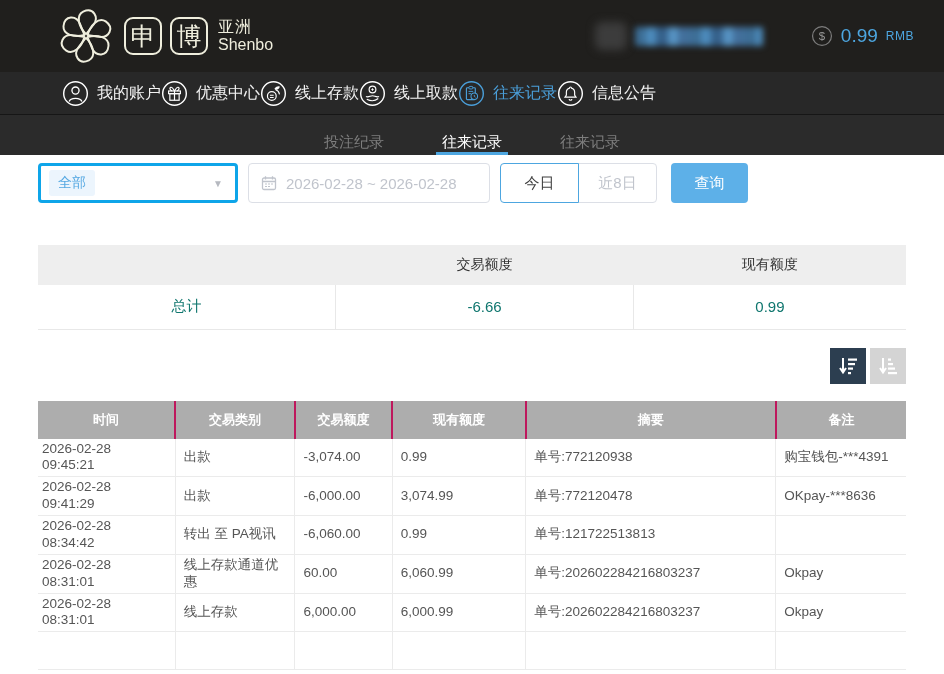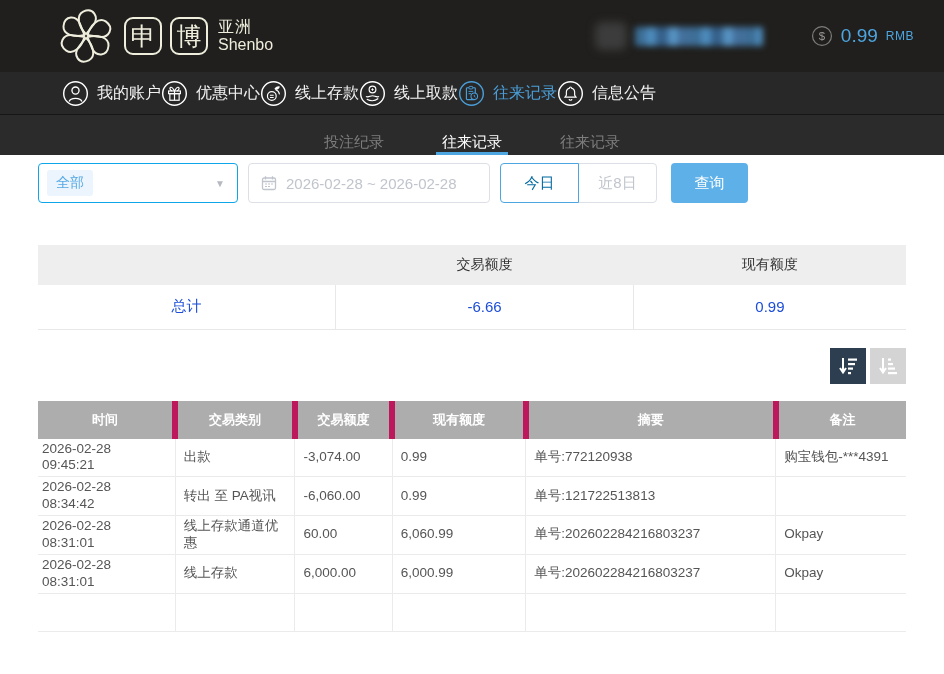--- a/index.html
+++ b/index.html
@@ -36,58 +36,58 @@
   .sub-tabs { height:40px; background:#2b2b2b; display:flex; align-items:flex-end;
     justify-content:center; gap:46px; }
   .sub-tab { display:flex; align-items:center; color:#7d7d7d; font-size:15px;
     border-bottom:3px solid transparent; padding:0 6px; cursor:pointer; }
   .sub-tab.active { color:#ffffff; border-bottom-color:#4da6e0; }
 
   
   .content { padding:8px 38px 0 38px; }
 
   .filter-row { display:flex; align-items:center; height:40px; }
-  .type-select { width:200px; height:40px; border:1px solid #0ea5e9; border-radius:4px;
+  .type-select { width:200px; height:40px; border:3px solid #0ea5e9; border-radius:4px;
     display:flex; align-items:center; padding:0 12px 0 8px; cursor:pointer; background:#fff; }
   .type-chip { background:#ecf5fd; color:#55a8e2; font-size:14px; padding:4px 9px;
     border-radius:3px; }
   .select-arrow { margin-left:auto; color:#b6b9c0; font-size:10px; }
   .date-range { width:242px; height:40px; border:1px solid #dcdfe6; border-radius:4px;
     display:flex; align-items:center; gap:9px; padding:12px 12px; margin-left:10px;
     color:#c0c4cc; font-size:15px; background:#fff; cursor:text; }
   .quick-group { display:flex; margin-left:10px; }
   .quick-btn { width:79px; height:40px; background:#fff; border:1px solid #dcdfe6;
     color:#c0c4cc; font-size:15px; display:flex; align-items:center; justify-content:center;
     cursor:pointer; margin-left:-1px; }
   .quick-btn:first-child { border-radius:4px 0 0 4px; margin-left:0; }
   .quick-btn:last-child { border-radius:0 4px 4px 0; }
-  .quick-btn.active { border-color:#4da6e0; color:#0369a1; position:relative; z-index:1; }
+  .quick-btn.active { border-color:#4da6e0; color:#404040; position:relative; z-index:1; }
   .search-btn { width:77px; height:40px; margin-left:14px; background:#5db0e8; border:none;
     border-radius:4px; color:#fff; font-size:15px; cursor:pointer;
     font-family:"Liberation Sans","DejaVu Sans",sans-serif; }
 
   
   .summary { width:100%; border-collapse:collapse; margin-top:42px; table-layout:fixed; }
   .summary thead td { background:#eeeeee; height:40px; text-align:center;
     color:#333; font-size:14px; }
-  .summary tbody td { height:44px; text-align:center; color:#1d4ed8; font-size:15px;
+  .summary tbody td { height:44px; text-align:center; color:#0f766e; font-size:15px;
     border-bottom:1px solid #e8e8e8; border-left:1px solid #e8e8e8; }
   .summary tbody td:first-child { border-left:none; }
 
   
   .sort-bar { display:flex; justify-content:flex-end; gap:4px; margin-top:18px; }
   .sort-btn { width:36px; height:36px; display:flex; align-items:center; justify-content:center;
     cursor:pointer; }
   .sort-btn.desc { background:#2c3e50; }
   .sort-btn.asc { background:#d4d4d4; }
 
   
   .tx-table { width:100%; border-collapse:collapse; margin-top:17px; table-layout:fixed; }
   .tx-table thead th { background:#adadad; color:#fff; font-size:13px; font-weight:bold;
-    height:38px; border-right:6px solid #be185d; }
+    height:38px; border-right:2px solid #be185d; }
   .tx-table thead th:last-child { border-right:none;font-family:Liberation Mono, monospace; }
   .tx-table tbody td { height:38px; font-size:13.5px; color:#555; padding:2px 8px;
     border-bottom:1px solid #ebebeb; border-right:1px solid #ebebeb; vertical-align:middle;
     line-height:1.25; overflow:hidden; }
   .tx-table tbody td:last-child { border-right:none; }
   .tx-table td.c-time { padding-left:4px; }
   .tx-table td.c-amt, .tx-table td.c-bal { text-align:left; padding-right:12px; }
 </style>
 </head>
 <body>
@@ -278,20 +278,28 @@
     <tbody>
     <tr>
       <td class="c-time">2026-02-28 09:45:21</td>
       <td class="c-type">出款</td>
       <td class="c-amt">-3,074.00</td>
       <td class="c-bal">0.99</td>
       <td class="c-sum">单号:772120938</td>
       <td class="c-rem">购宝钱包-***4391</td>
     </tr>
 
+    <tr>
+      <td class="c-time">2026-02-28 09:41:29</td>
+      <td class="c-type">出款</td>
+      <td class="c-amt">-6,000.00</td>
+      <td class="c-bal">3,074.99</td>
+      <td class="c-sum">单号:772120478</td>
+      <td class="c-rem">OKpay-***8636</td>
+    </tr>
 
 
     <tr>
       <td class="c-time">2026-02-28 08:34:42</td>
       <td class="c-type">转出 至 PA视讯</td>
       <td class="c-amt">-6,060.00</td>
       <td class="c-bal">0.99</td>
       <td class="c-sum">单号:121722513813</td>
       <td class="c-rem"></td>
     </tr>

